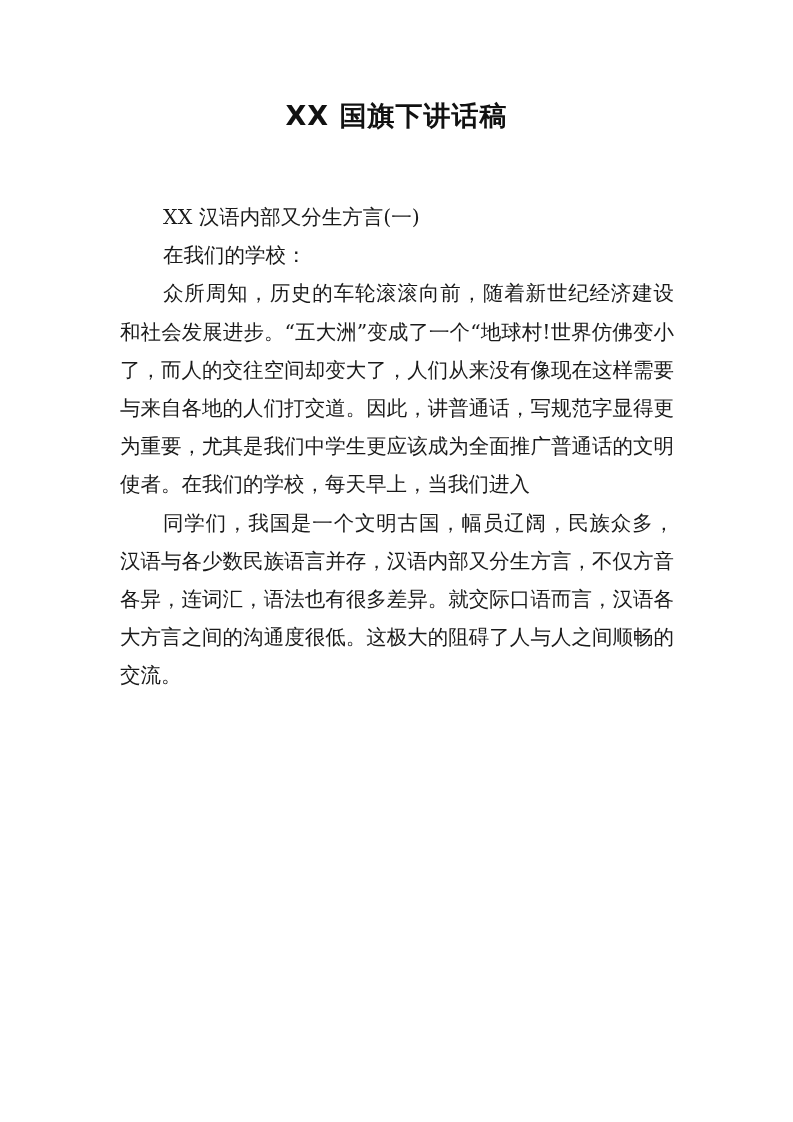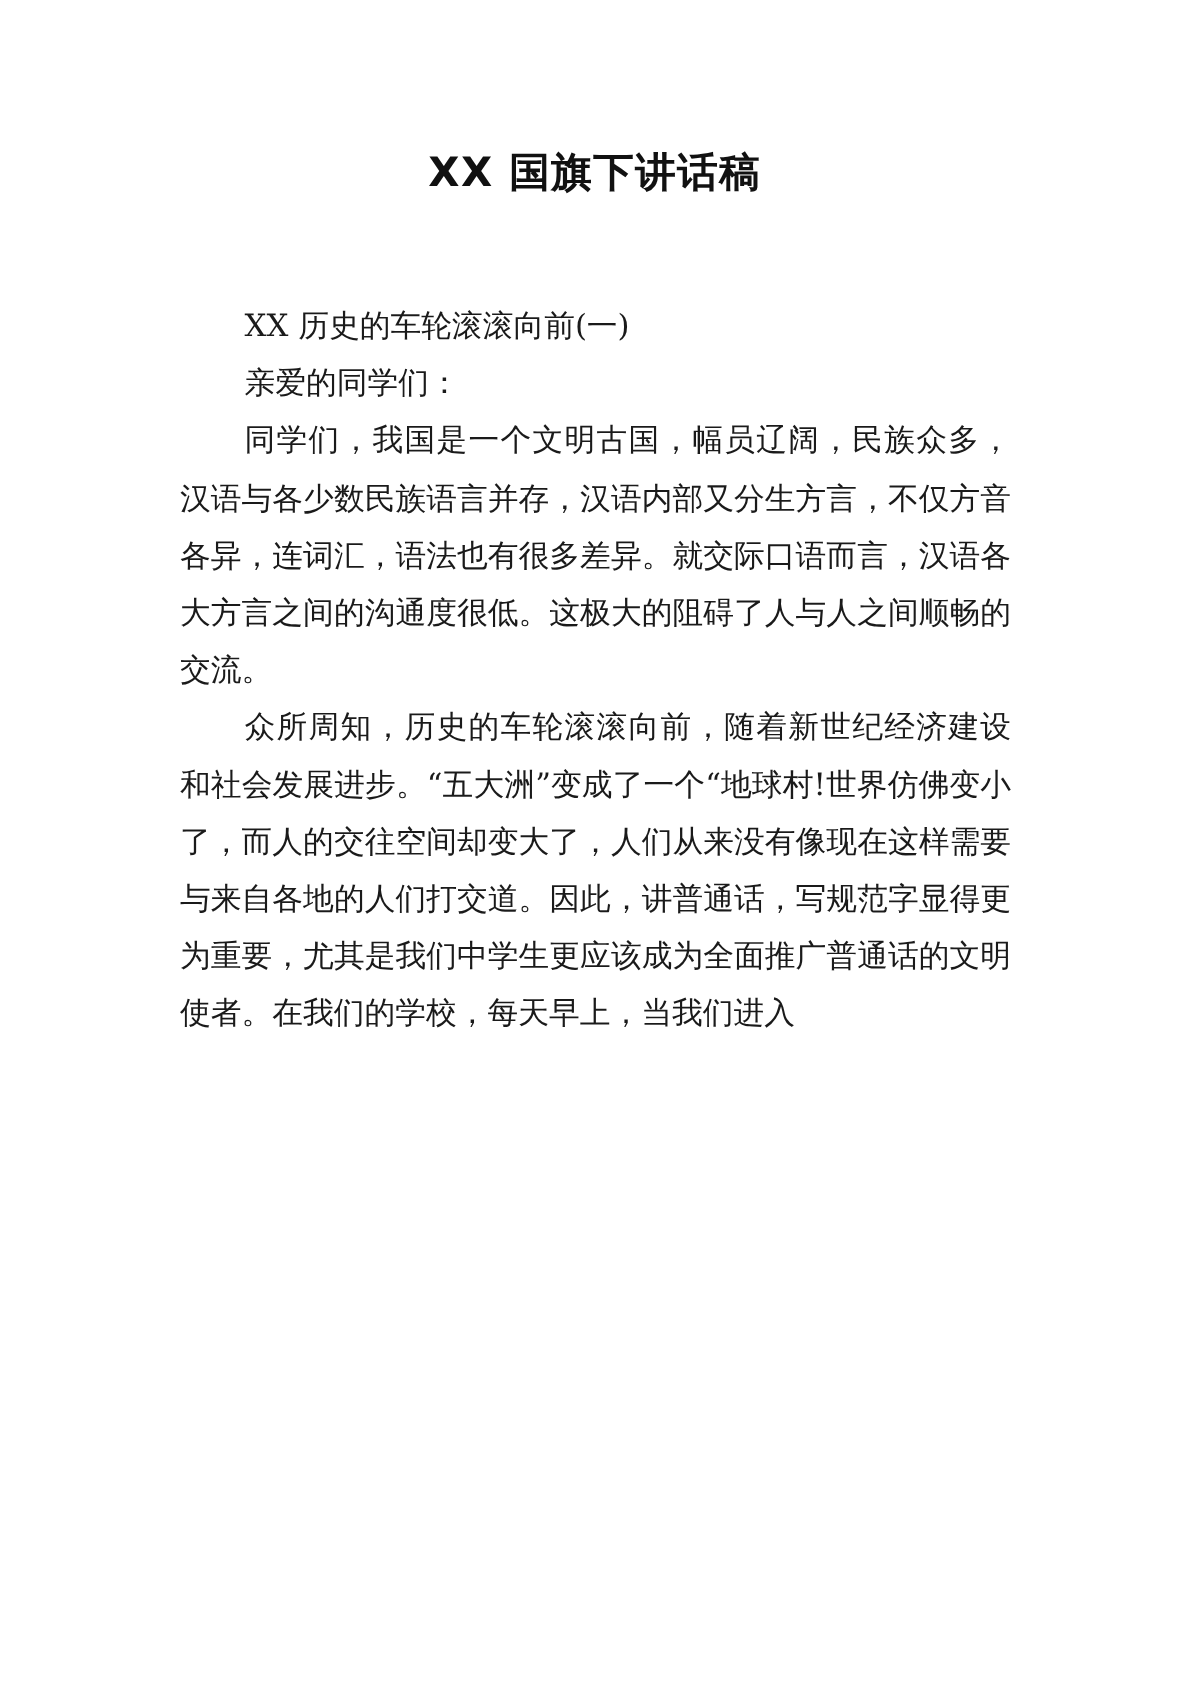--- a/index.html
+++ b/index.html
@@ -51,18 +51,18 @@
     text-indent: 2.1em;
     word-break: break-all;
   }
 </style>
 </head>
 <body>
 
 <div class="page">
   <div class="title">XX 国旗下讲话稿</div>
   <div class="body">
-    <p>XX 历史的车轮滚滚向前(一)</p>
-    <p>亲爱的同学们：</p>
+    <p>XX 汉语内部又分生方言(一)</p>
+    <p>在我们的学校：</p>
+    <p>众所周知，历史的车轮滚滚向前，随着新世纪经济建设和社会发展进步。“五大洲”变成了一个“地球村!世界仿佛变小了，而人的交往空间却变大了，人们从来没有像现在这样需要与来自各地的人们打交道。因此，讲普通话，写规范字显得更为重要，尤其是我们中学生更应该成为全面推广普通话的文明使者。在我们的学校，每天早上，当我们进入</p>
     <p>同学们，我国是一个文明古国，幅员辽阔，民族众多，汉语与各少数民族语言并存，汉语内部又分生方言，不仅方音各异，连词汇，语法也有很多差异。就交际口语而言，汉语各大方言之间的沟通度很低。这极大的阻碍了人与人之间顺畅的交流。</p>
-    <p>众所周知，历史的车轮滚滚向前，随着新世纪经济建设和社会发展进步。“五大洲”变成了一个“地球村!世界仿佛变小了，而人的交往空间却变大了，人们从来没有像现在这样需要与来自各地的人们打交道。因此，讲普通话，写规范字显得更为重要，尤其是我们中学生更应该成为全面推广普通话的文明使者。在我们的学校，每天早上，当我们进入</p>
   </div>
 </div>
 
 </body></html>

